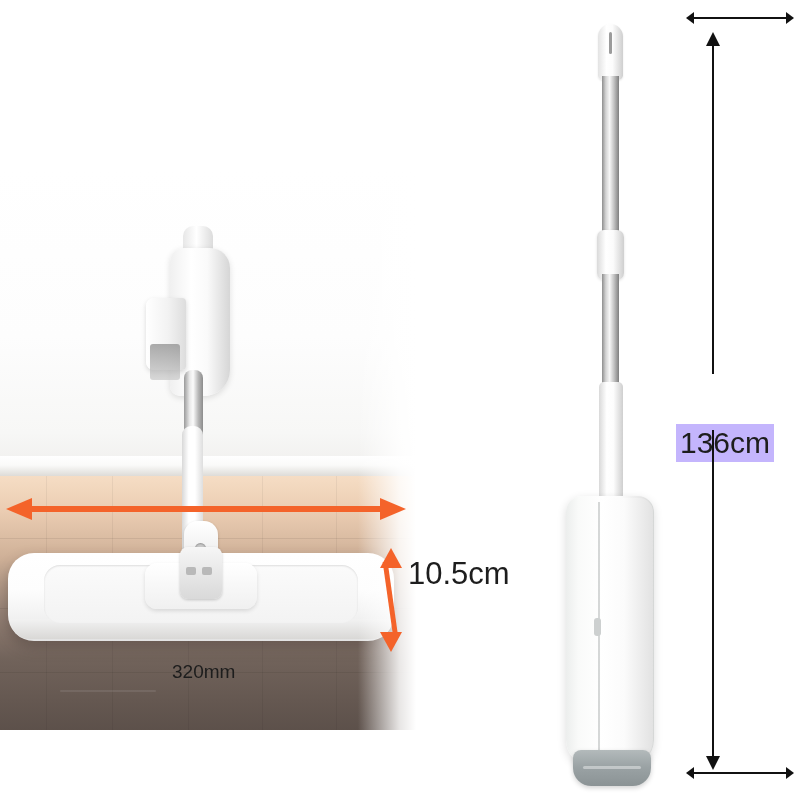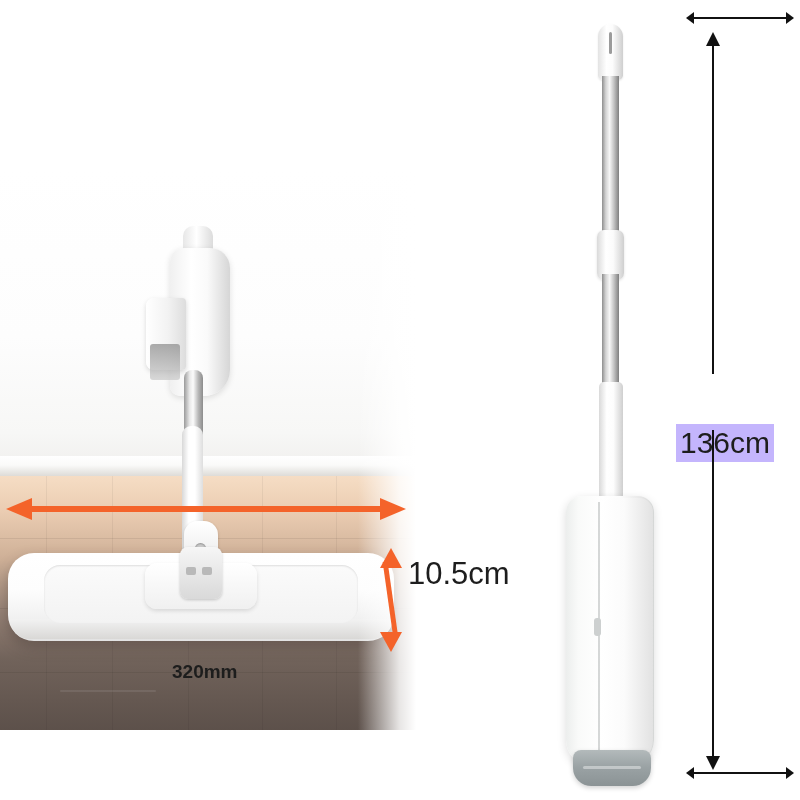--- a/index.html
+++ b/index.html
@@ -73,21 +73,21 @@
   .grip-slot{position:absolute;left:150px;top:96px;width:30px;height:36px;border-radius:3px;
      background:linear-gradient(to bottom,#8f8f8f,#cccccc);opacity:.75;}
 
   
   .arrow-h{position:absolute;left:6px;top:498px;width:400px;height:22px;}
   .arrow-h .shaft{position:absolute;left:24px;top:8px;width:352px;height:6px;background:#f4632a;}
   .arrow-h .ah{position:absolute;top:0;width:0;height:0;border-top:11px solid transparent;
      border-bottom:11px solid transparent;}
   .arrow-h .ah.l{left:0;border-right:26px solid #f4632a;}
   .arrow-h .ah.r{right:0;border-left:26px solid #f4632a;}
-  .dim-h-label{position:absolute;left:166px;top:661px;font-size:19px;font-weight:700;color:#1d1d1d;
+  .dim-h-label{position:absolute;left:166px;top:661px;font-size:19px;font-weight:400;color:#1d1d1d;
      background:transparent;padding:0 6px;}
 
   .arrow-v{position:absolute;left:379px;top:548px;width:24px;height:104px;}
   .arrow-v .shaft{position:absolute;left:9px;top:14px;width:5px;height:76px;background:#f4632a;
      transform:skewX(8deg);}
   .arrow-v .av{position:absolute;left:1px;width:0;height:0;border-left:11px solid transparent;
      border-right:11px solid transparent;}
   .arrow-v .av.up{top:0;border-bottom:20px solid #f4632a;}
   .arrow-v .av.dn{bottom:0;border-top:20px solid #f4632a;}
   .dim-v-label{position:absolute;left:408px;top:556px;font-size:31px;color:#1d1d1d;white-space:nowrap;}

